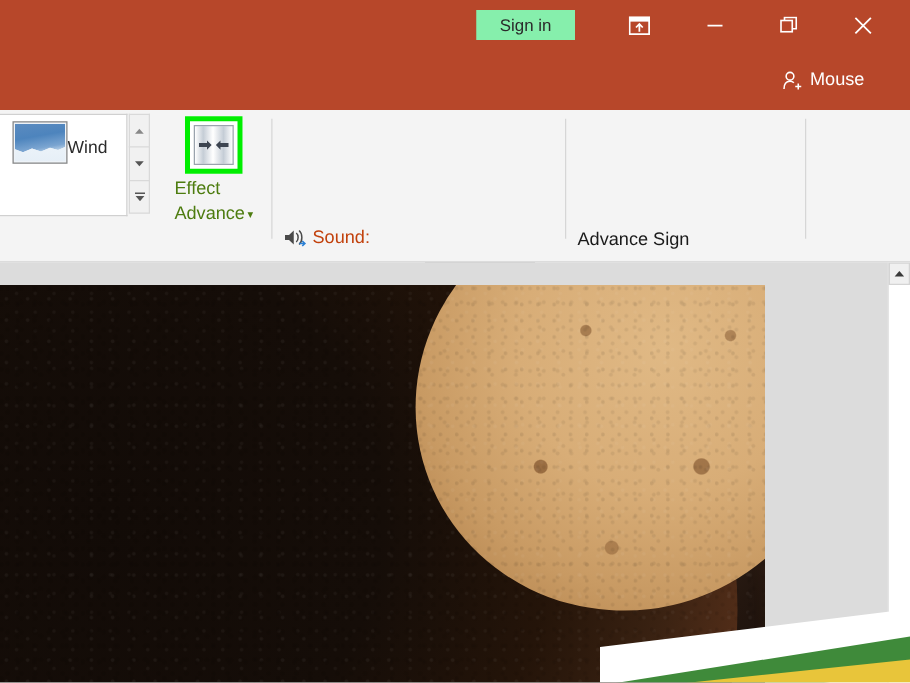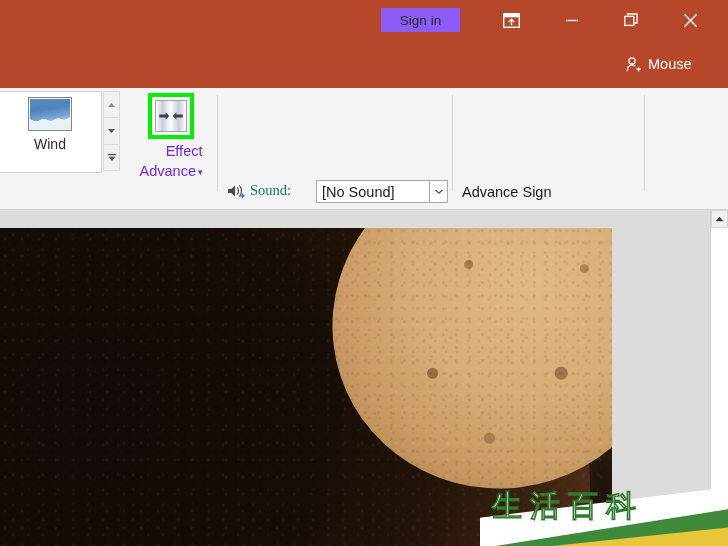--- a/index.html
+++ b/index.html
@@ -26,21 +26,21 @@
     position: absolute;
     left: 0; top: 0;
     width: 728px;
     height: 88px;
     background: #b7472a;
   }
   .signin-btn {
     position: absolute;
     left: 381px; top: 8px;
     width: 79px; height: 24px;
-    background: #8b5cf6;
+    background: #86efac;
     color: #2b2b2b;
     font-size: 13.5px;
     display: flex;
     align-items: center;
     justify-content: center;
     cursor: pointer;
     border: none;
     font-family: "Liberation Sans", sans-serif;
   }
   .tb-icon {
@@ -95,21 +95,21 @@
     width: 101px; height: 80px;
     background: #ffffff;
     border: 1px solid #d0d0d0;
     border-left: none;
   }
   .wind-item {
     position: absolute;
     left: 10px; top: 5px;
     width: 80px;
     display: flex;
-    flex-direction: column;
+    flex-direction: row;
     align-items: center;
     cursor: pointer;
   }
   .wind-thumb {
     width: 44px; height: 34px;
     border: 1px solid #868686;
     background: #eef3f8;
     position: relative;
     overflow: hidden;
     box-sizing: border-box;
@@ -178,23 +178,23 @@
     background: linear-gradient(90deg, #ffffff 0%, #c5cdd6 22%, #ffffff 48%, #c5cdd6 76%, #ffffff 100%);
     border: 1px solid #9aa3ad;
     box-sizing: border-box;
     display: flex;
     align-items: center;
     justify-content: center;
   }
   .eo-text {
     margin-top: 3px;
     font-size: 14.5px;
-    color: #6d28d9;
+    color: #4d7c0f;
     line-height: 1.35;
-    text-align: right;
+    text-align: left;
   }
   .eo-caret {
     font-size: 9px;
     vertical-align: middle;
     margin-left: 2px;
   }
 
   
   .trow {
     position: absolute;
@@ -202,24 +202,23 @@
     align-items: center;
   }
   .trow .ticon {
     width: 20px;
     display: flex;
     align-items: center;
     justify-content: center;
   }
   .tlabel {
     font-size: 14.5px;
-    color: #0f766e;
+    color: #c2410c;
     margin-left: 4px;
     white-space: nowrap;
-    font-family: Liberation Serif, serif;
   }
   .combo {
     height: 23px;
     background: #ffffff;
     border: 1px solid #a8a8a8;
     display: flex;
     align-items: center;
     box-sizing: border-box;
   }
   .combo .cval {
@@ -562,28 +561,20 @@
       <span class="ticon">
         <svg width="18" height="16" viewBox="0 0 18 16">
           <path d="M1 6 L4.2 6 L8 2.4 L8 13.6 L4.2 10 L1 10 Z" fill="#4a4a4a"></path>
           <path d="M10 4.4 C12 6 12 10 10 11.6" fill="none" stroke="#4a4a4a" stroke-width="1.2"></path>
           <path d="M12.3 2.4 C15.2 5 15.2 11 12.3 13.6" fill="none" stroke="#4a4a4a" stroke-width="1.2"></path>
           <path d="M12.4 12.8 L16.6 12.8 M14.8 10.8 L16.9 12.8 L14.8 14.8" fill="none" stroke="#2a7fd4" stroke-width="1.3"></path>
         </svg>
       </span>
       <span class="tlabel">Sound:</span>
     </div>
-    <div class="combo" style="position:absolute; left:316px; top:92px; width:132px;">
-      <span class="cval">[No Sound]</span>
-      <span class="cbtn">
-        <svg width="8" height="5" viewBox="0 0 8 5">
-          <path d="M0.6 1 L4 4.2 L7.4 1" fill="none" stroke="#4a4a4a" stroke-width="1.1"></path>
-        </svg>
-      </span>
-    </div>
 
     <div class="trow" style="left:226px; top:124px;">
       <span class="ticon">
         <svg width="17" height="17" viewBox="0 0 17 17">
           <circle cx="8.3" cy="8.3" r="7" fill="none" stroke="#2a7fd4" stroke-width="1.2"></circle>
           <path d="M8.3 4.2 L8.3 8.5 L11.4 10.3" fill="none" stroke="#2a7fd4" stroke-width="1.2"></path>
         </svg>
       </span>
       <span class="tlabel">Duration:</span>
     </div>
@@ -671,16 +662,15 @@
         </svg>
       </div>
       <div class="vscroll-track"></div>
     </div>
   </div>
 
   <div class="watermark">
     <div class="wm-band"></div>
     <div class="wm-green"></div>
     <div class="wm-yellow"></div>
-    <div class="wm-cn">生活百科</div>
   </div>
 
 </div>
 
 </body></html>

